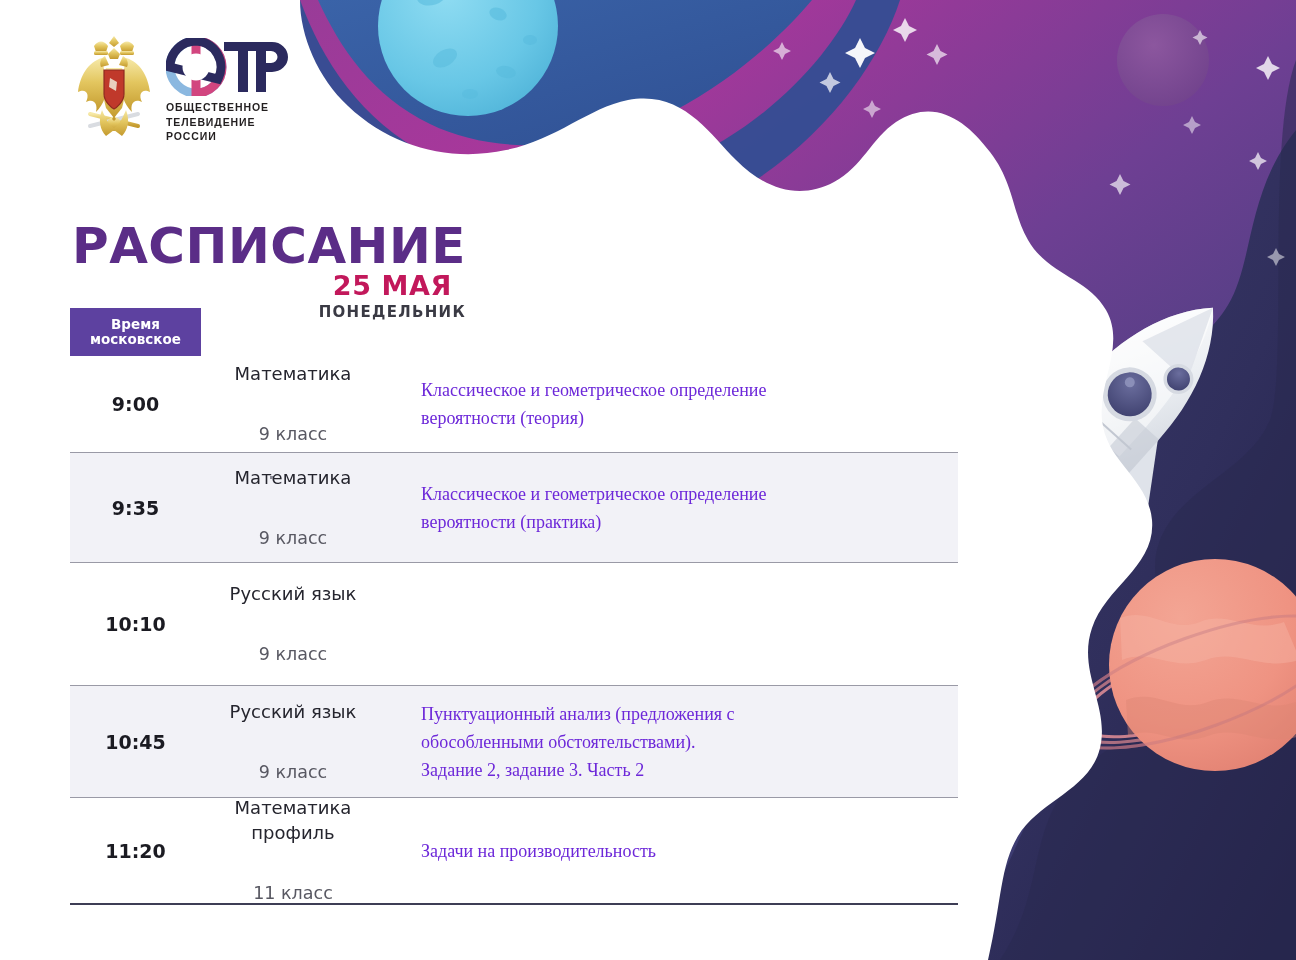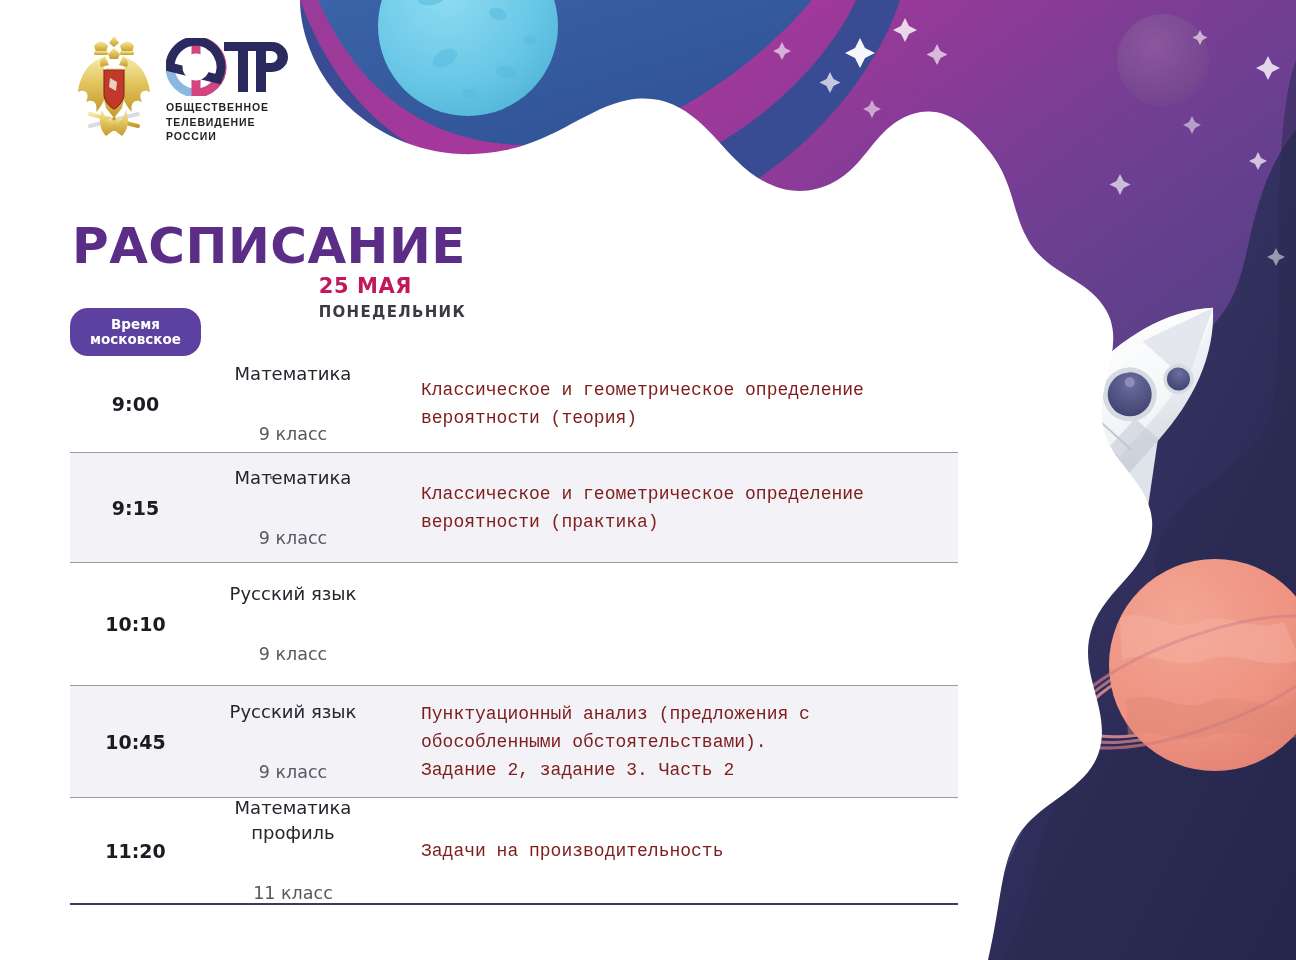--- a/index.html
+++ b/index.html
@@ -47,37 +47,37 @@
   
   #title-row{position:absolute;left:72px;top:220px;display:flex;align-items:flex-end;flex-direction:column;}
   #title-main{
     font-family:"DejaVu Sans",sans-serif;
     font-size:50px;font-weight:800;color:#5b2d87;letter-spacing:.5px;
     line-height:52px;
   }
   #title-date-wrap{margin-left:26px;padding-bottom:4px;}
   #title-date{
     font-family:"DejaVu Sans",sans-serif;
-    font-size:21px;font-weight:800;color:#c2185b;letter-spacing:.6px;line-height:28px;
+    font-size:27px;font-weight:800;color:#c2185b;letter-spacing:.6px;line-height:28px;text-align:center;
   }
   #title-weekday{
     font-family:"DejaVu Sans",sans-serif;
     font-size:15px;font-weight:700;color:#3a3a44;letter-spacing:1.3px;
     line-height:18px;margin-top:3px;
   }
 
   
   #schedule{position:absolute;left:70px;top:308px;width:888px;}
   #thead{display:flex;height:48px;}
   .th{
     background:#5d41a0;color:#fff;display:flex;align-items:center;justify-content:center;
     text-align:center;font-size:13.5px;font-weight:700;line-height:15px;
     font-family:"DejaVu Sans",sans-serif;
   }
-  .th-time{width:131px;border-radius:18px;}
+  .th-time{width:131px;}
   .th-subject{width:181px;margin-left:3px;}
   .th-topic{flex:1;margin-left:3px;}
 
   .row{display:flex;align-items:center;border-top:1.7px solid #9a9aa6;box-sizing:border-box;}
   .row.alt{background:#f2f2f7;}
   .row.last{border-bottom:2.4px solid #3d3d55;}
   #row-0{border-top:none;}
 
   .c-time{
     width:131px;flex:0 0 131px;text-align:center;
@@ -85,22 +85,22 @@
     font-family:"DejaVu Sans",sans-serif;
   }
   .c-subject{
     width:184px;flex:0 0 184px;text-align:center;
     font-size:18px;color:#25252e;line-height:25px;
     font-family:"DejaVu Sans",sans-serif;
   }
   .c-subject .grade{display:block;color:#585862;font-size:17.5px;margin-top:36px;}
   .c-topic{
     flex:1;padding-left:36px;padding-right:14px;
-    font-size:18px;color:#7f1d1d;line-height:28px;
-    font-family:Liberation Mono, monospace;white-space:pre-line;
+    font-size:18px;color:#6d28d9;line-height:28px;
+    font-family:Liberation Serif, serif;white-space:pre-line;
   }
   .dot-artifact{position:absolute;left:270px;top:476px;width:3px;height:3px;background:#8a8a96;}
 </style>
 </head>
 <body>
 
 <div id="stage">
 
   <svg id="bg-art" viewBox="0 0 1296 960" preserveAspectRatio="none" xmlns="http://www.w3.org/2000/svg">
     <defs>
@@ -355,21 +355,21 @@
       <div class="c-time">9:00</div>
       <div class="c-subject">
         <span style="white-space:pre-line">Математика</span>
         <span class="grade">9 класс</span>
       </div>
       <div class="c-topic">Классическое и геометрическое определение
 вероятности (теория)</div>
     </div>
 
     <div class="row alt" id="row-1" style="height:110px;">
-      <div class="c-time">9:15</div>
+      <div class="c-time">9:35</div>
       <div class="c-subject">
         <span style="white-space:pre-line">Математика</span>
         <span class="grade">9 класс</span>
       </div>
       <div class="c-topic">Классическое и геометрическое определение
 вероятности (практика)</div>
     </div>
 
     <div class="row" id="row-2" style="height:123px;">
       <div class="c-time">10:10</div>

